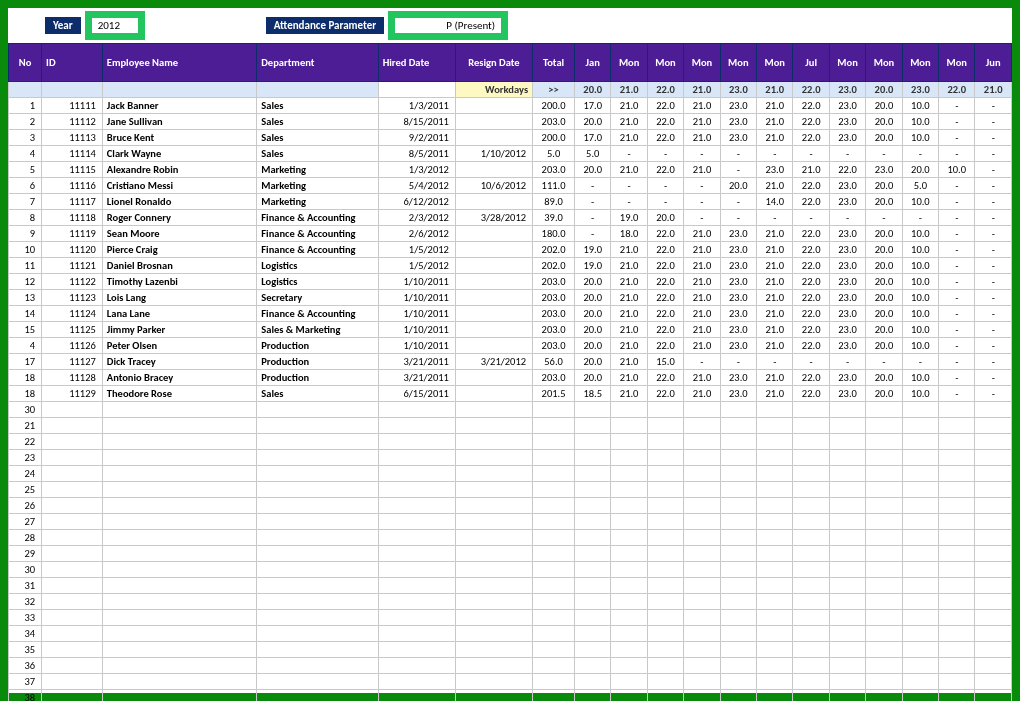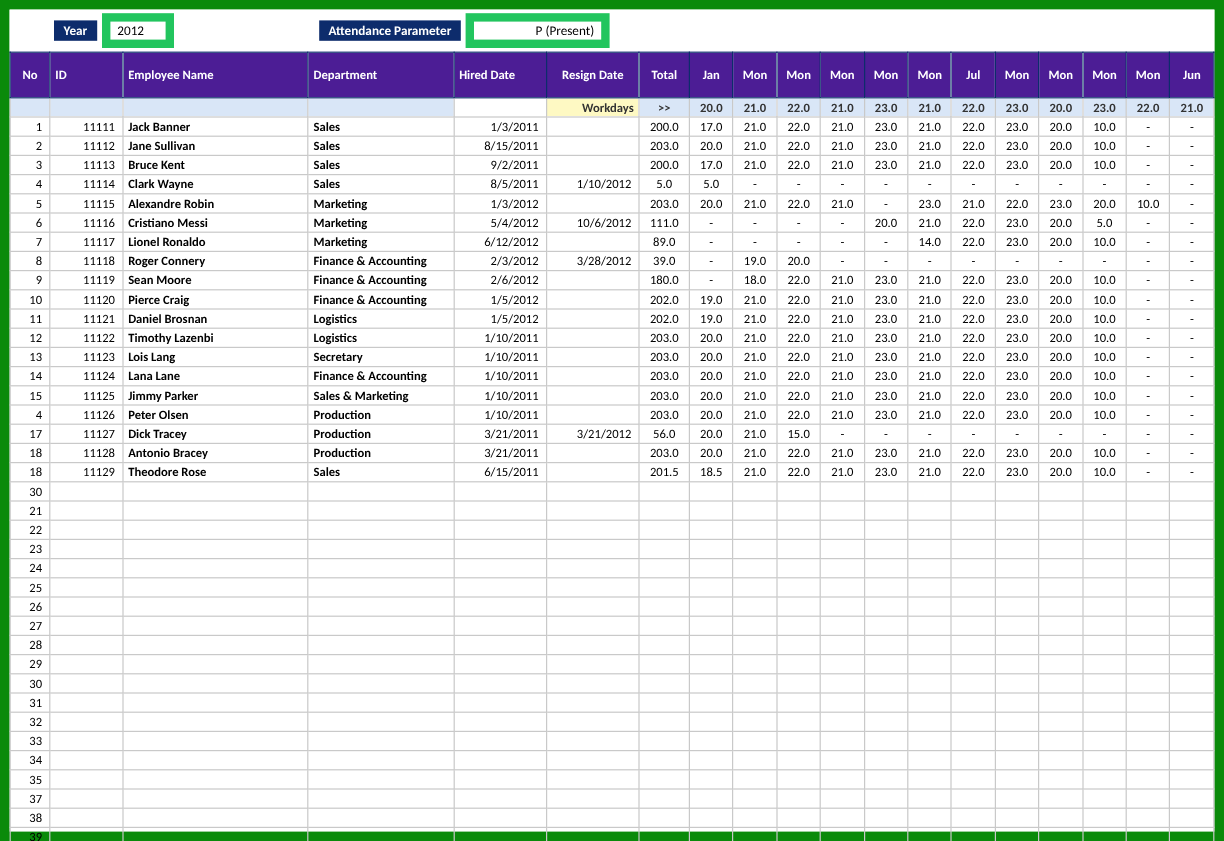--- a/index.html
+++ b/index.html
@@ -897,20 +897,41 @@
           <td></td>
           <td></td>
           <td></td>
           <td></td>
           <td></td>
           <td></td>
           <td></td>
           <td></td>
         </tr>
         <tr>
+          <td class="r">36</td>
+          <td></td>
+          <td></td>
+          <td></td>
+          <td></td>
+          <td></td>
+          <td></td>
+          <td></td>
+          <td></td>
+          <td></td>
+          <td></td>
+          <td></td>
+          <td></td>
+          <td></td>
+          <td></td>
+          <td></td>
+          <td></td>
+          <td></td>
+          <td></td>
+        </tr>
+        <tr>
           <td class="r">37</td>
           <td></td>
           <td></td>
           <td></td>
           <td></td>
           <td></td>
           <td></td>
           <td></td>
           <td></td>
           <td></td>

